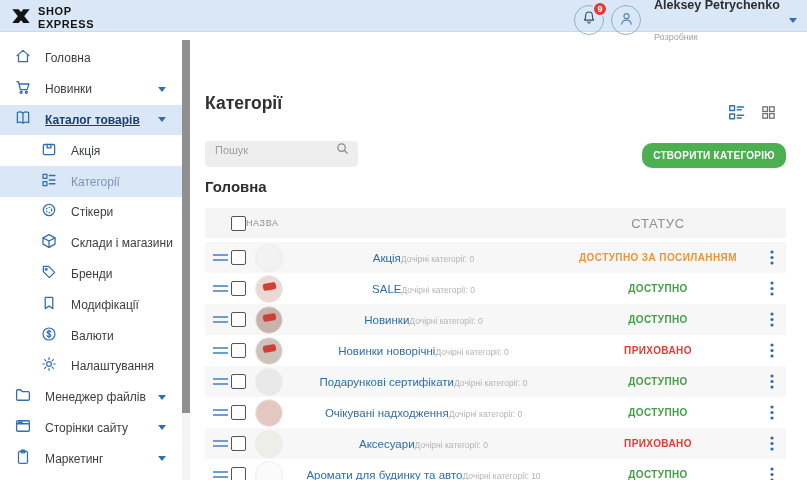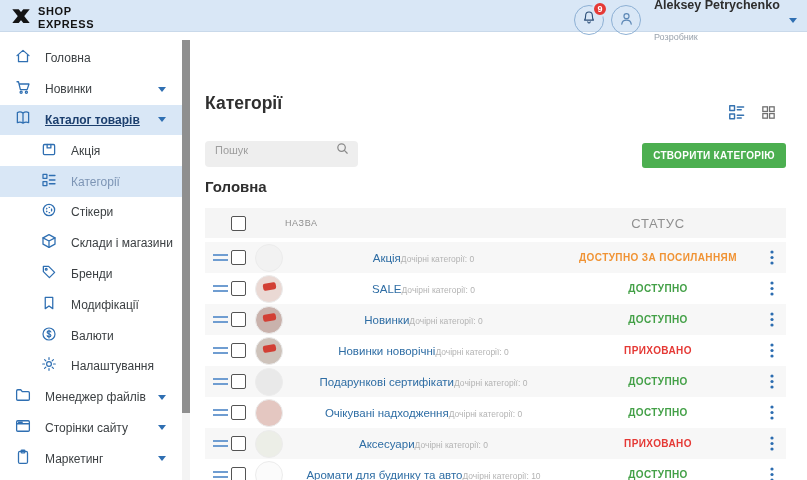--- a/index.html
+++ b/index.html
@@ -43,28 +43,28 @@
   
   .content { position:absolute; left:190px; top:40px; width:617px; height:440px; background:#fff; }
   .page-title { position:absolute; left:15px; top:53px; font-size:17.5px; font-weight:bold; color:#2f2f2f; }
   .viewicons { position:absolute; top:63px; right:30px; display:flex; gap:14px; align-items:center; }
   .searchbox { position:absolute; left:15px; top:101px; width:153px; height:26px; background:#eeeeee;
     border-radius:4px; display:flex; align-items:center; padding:0 8px 8px 10px; }
   .searchbox input { flex:1; border:none; outline:none; background:transparent; font-size:11px; color:#444;
     font-family:"Liberation Sans", sans-serif; min-width:0; }
   .searchbox input::placeholder { color:#9e9e9e; }
   .create-btn { position:absolute; top:103px; right:21px; height:25px; padding:4px 11px; background:#4caf50;
-    border:none; border-radius:3px; color:#fff; font-size:10px; font-weight:bold; letter-spacing:.3px;
+    border:none; border-radius:10px; color:#fff; font-size:10px; font-weight:bold; letter-spacing:.3px;
     font-family:"Liberation Sans", sans-serif; cursor:pointer; display:flex; align-items:center; }
   .section-title { position:absolute; left:15px; top:138px; font-size:15px; font-weight:bold; color:#2f2f2f; }
 
   .table { position:absolute; left:15px; top:168px; width:581px; }
   .thead { height:30px; background:#f5f5f5; display:flex; align-items:center; margin-bottom:4px; }
   .thead .hcheck { margin-left:26px; }
-  .thead .hname { margin-left:39px; font-size:9px; color:#8f8f8f; letter-spacing:.6px; flex:1; }
+  .thead .hname { font-size:9px; color:#8f8f8f; letter-spacing:.6px; flex:1; }
   .thead .hstatus { width:200px; text-align:center; font-size:13px; color:#8f8f8f; letter-spacing:.6px; }
   .thead .hmenu { width:28px; }
 
   .row { height:31px; display:flex; align-items:center; }
   .row[data-shade="gray"] { background:#f7f7f7; }
   .row[data-shade="white"] { background:#ffffff; }
   .handle { margin-left:8px; width:15px; height:7px; border-top:2px solid #6f9dd1; border-bottom:2px solid #6f9dd1; cursor:grab; }
   .cbox { width:15px; height:15px; border:1.6px solid #545454; border-radius:2px; background:#fff; margin-left:3px; cursor:pointer; }
   .avatar { position:relative; width:28px; height:28px; border-radius:50%; margin-left:9px; border:1px solid #ececec; overflow:hidden; }
   .avatar[data-tag="true"]::after { content:""; position:absolute; left:7px; top:7px; width:13px; height:7px;

